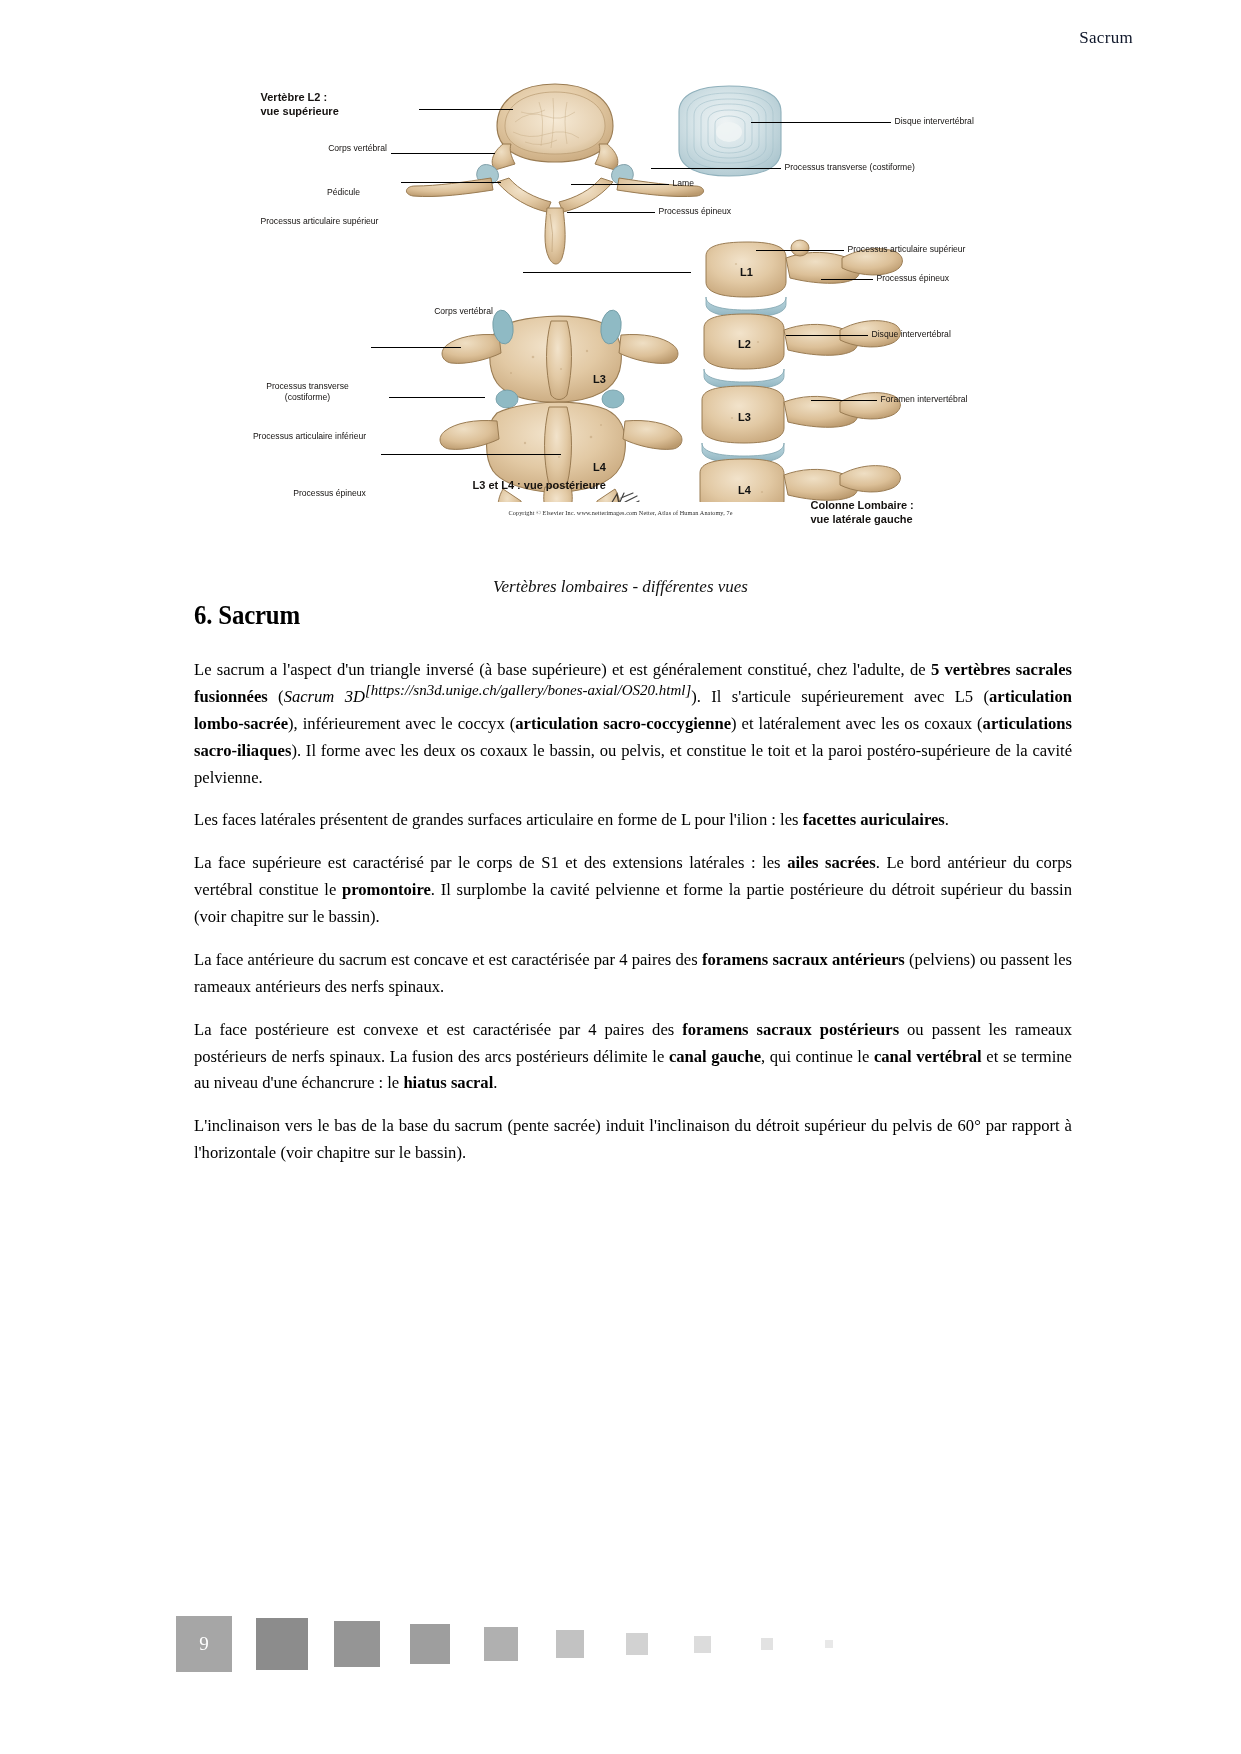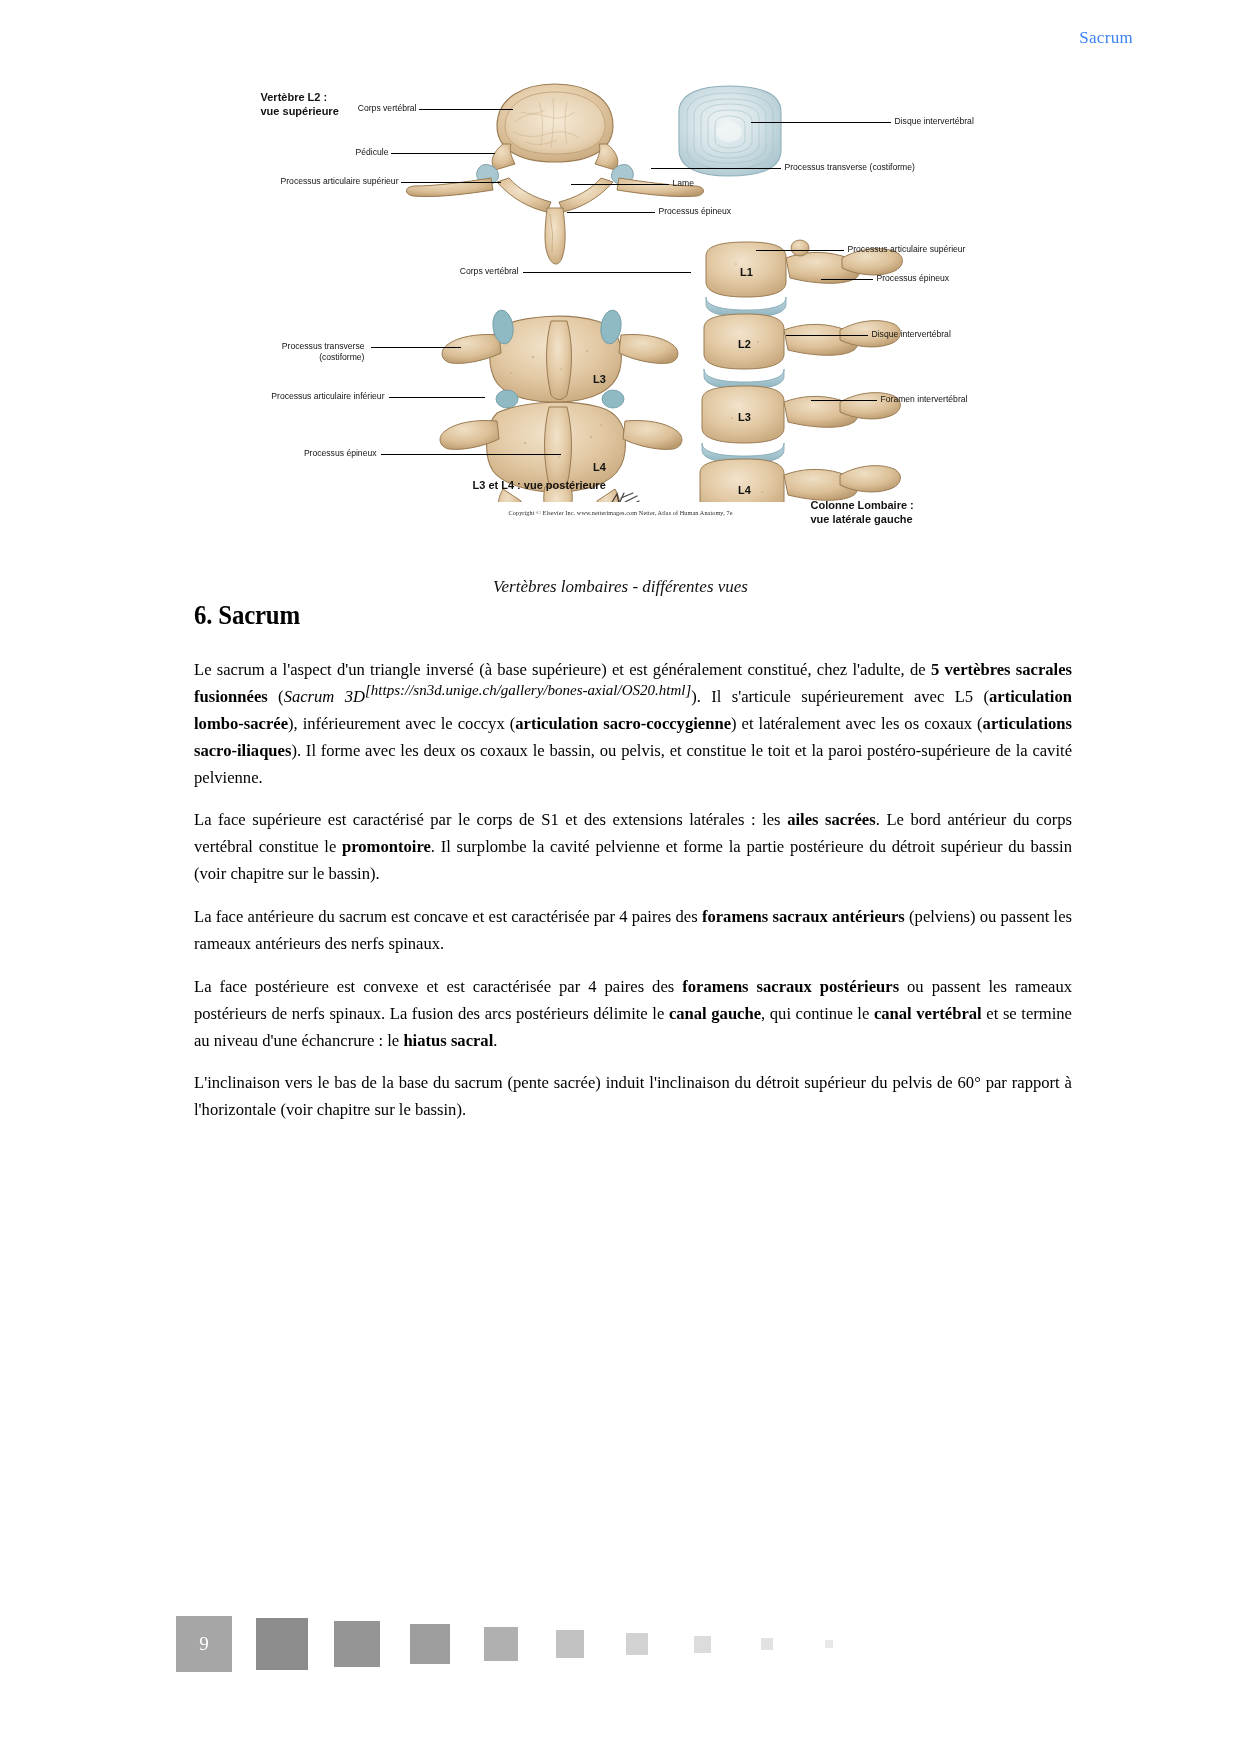--- a/index.html
+++ b/index.html
@@ -13,21 +13,21 @@
     position: relative;
     overflow: hidden;
   }
 
   
   .page-header {
     position: absolute;
     top: 28px; right: 108px;
     font-family: "Liberation Serif", serif;
     font-size: 17px;
-    color: #3b82f6;
+    color: #0f172a;
     letter-spacing: .3px;
   }
 
   
   .figure-wrap {
     position: absolute;
     top: 72px; left: 0; right: 0;
     height: 470px;
   }
   .figure {
@@ -39,21 +39,21 @@
   }
 
   .lbl {
     position: absolute;
     font-size: 8.6px;
     color: #14110f;
     line-height: 1.28;
     white-space: pre;
   }
   .lbl.bold { font-weight: bold; font-size: 11px; }
-  .lbl.r { text-align: right; }
+  .lbl.r { text-align: center; margin-top: 40px; }
 
   .leader {
     position: absolute;
     height: 0;
     border-top: 1.1px solid #000;
   }
 
   .caption {
     position: absolute;
     top: 437px; left: 0; width: 100%;
@@ -375,20 +375,21 @@
     <div class="caption">Copyright © Elsevier Inc.  www.netterimages.com Netter, Atlas of Human Anatomy, 7e</div>
   </div>
 
   <div class="fig-caption">Vertèbres lombaires - différentes vues</div>
 </div>
 
 <div class="content">
   <h2 class="section-title">6. Sacrum</h2>
 
   <p class="body">Le sacrum a l'aspect d'un triangle inversé (à base supérieure) et est généralement constitué, chez l'adulte, de <b>5 vertèbres sacrales fusionnées</b> (<span class="it">Sacrum  3D</span><span class="sup-url">[https://sn3d.unige.ch/gallery/bones-axial/OS20.html]</span>). Il s'articule supérieurement avec L5 (<b>articulation lombo-sacrée</b>), inférieurement avec le coccyx (<b>articulation sacro-coccygienne</b>) et latéralement avec les os coxaux (<b>articulations sacro-iliaques</b>). Il forme avec les deux os coxaux le bassin, ou pelvis, et constitue le toit et la paroi postéro-supérieure de la cavité pelvienne.</p>
+  <p class="body">Les faces latérales présentent de grandes surfaces articulaire en forme de L pour l'ilion : les <b>facettes auriculaires</b>.</p>
   <p class="body">La face supérieure est caractérisé par le corps de S1 et des extensions latérales : les <b>ailes sacrées</b>. Le bord antérieur du corps vertébral constitue le <b>promontoire</b>. Il surplombe la cavité pelvienne et forme la partie postérieure du détroit supérieur du bassin (voir chapitre sur le bassin).</p>
   <p class="body">La face antérieure du sacrum est concave et est caractérisée par 4 paires des <b>foramens sacraux antérieurs</b> (pelviens) ou passent les rameaux antérieurs des nerfs spinaux.</p>
   <p class="body">La face postérieure est convexe et est caractérisée par 4 paires des <b>foramens sacraux postérieurs</b> ou passent les rameaux postérieurs de nerfs spinaux. La fusion des arcs postérieurs délimite le <b>canal gauche</b>, qui continue le <b>canal vertébral</b> et se termine au niveau d'une échancrure : le <b>hiatus sacral</b>.</p>
   <p class="body">L'inclinaison vers le bas de la base du sacrum (pente sacrée) induit l'inclinaison du détroit supérieur du pelvis de 60° par rapport à l'horizontale (voir chapitre sur le bassin).</p>
 </div>
 
 <div class="footer">
   <div class="footer-row">
     <div class="pagenum-box">
       <span>9</span>

